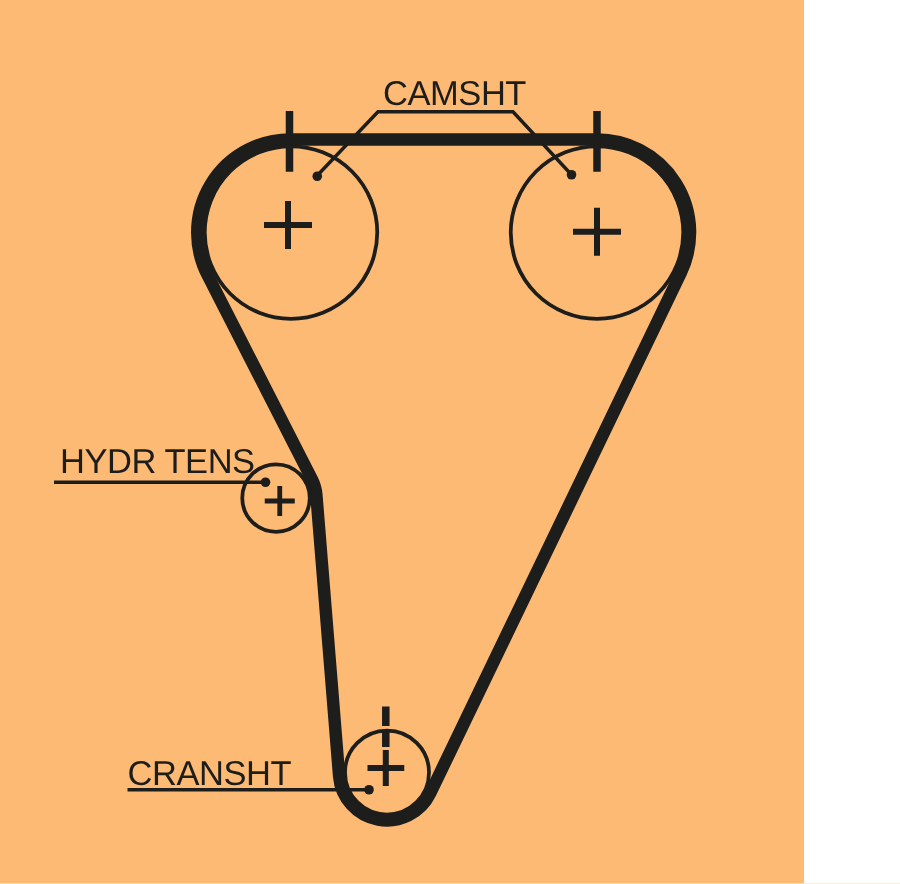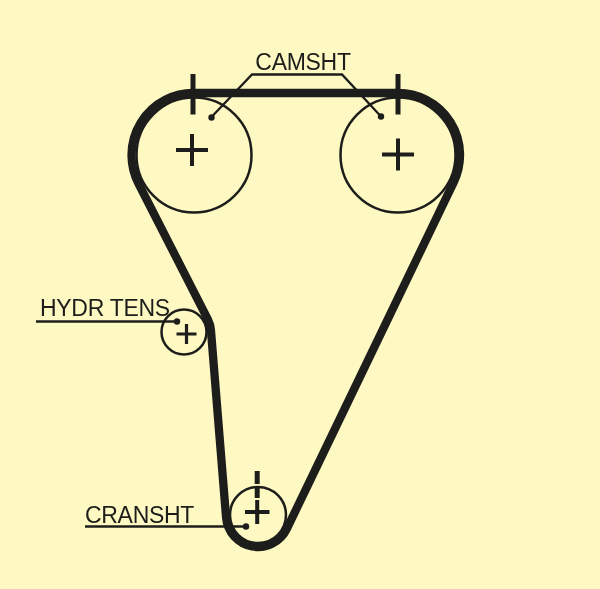--- a/index.html
+++ b/index.html
@@ -2,23 +2,23 @@
 <html><head>
 <meta charset="utf-8">
 <style>
   html, body {
     margin: 0;
     padding: 0;
     background: #ffffff;
   }
   .stage {
     position: relative;
-    width: 600px;
+    width: 536px;
     height: 589px;
-    background: #fef9c3;
+    background: #fdba74;
     overflow: hidden;
   }
   svg.diagram {
     display: block;
     width: 600px;
     height: 589px;
   }
   svg.diagram .shape {
     fill: none;
     stroke-linecap: butt;

